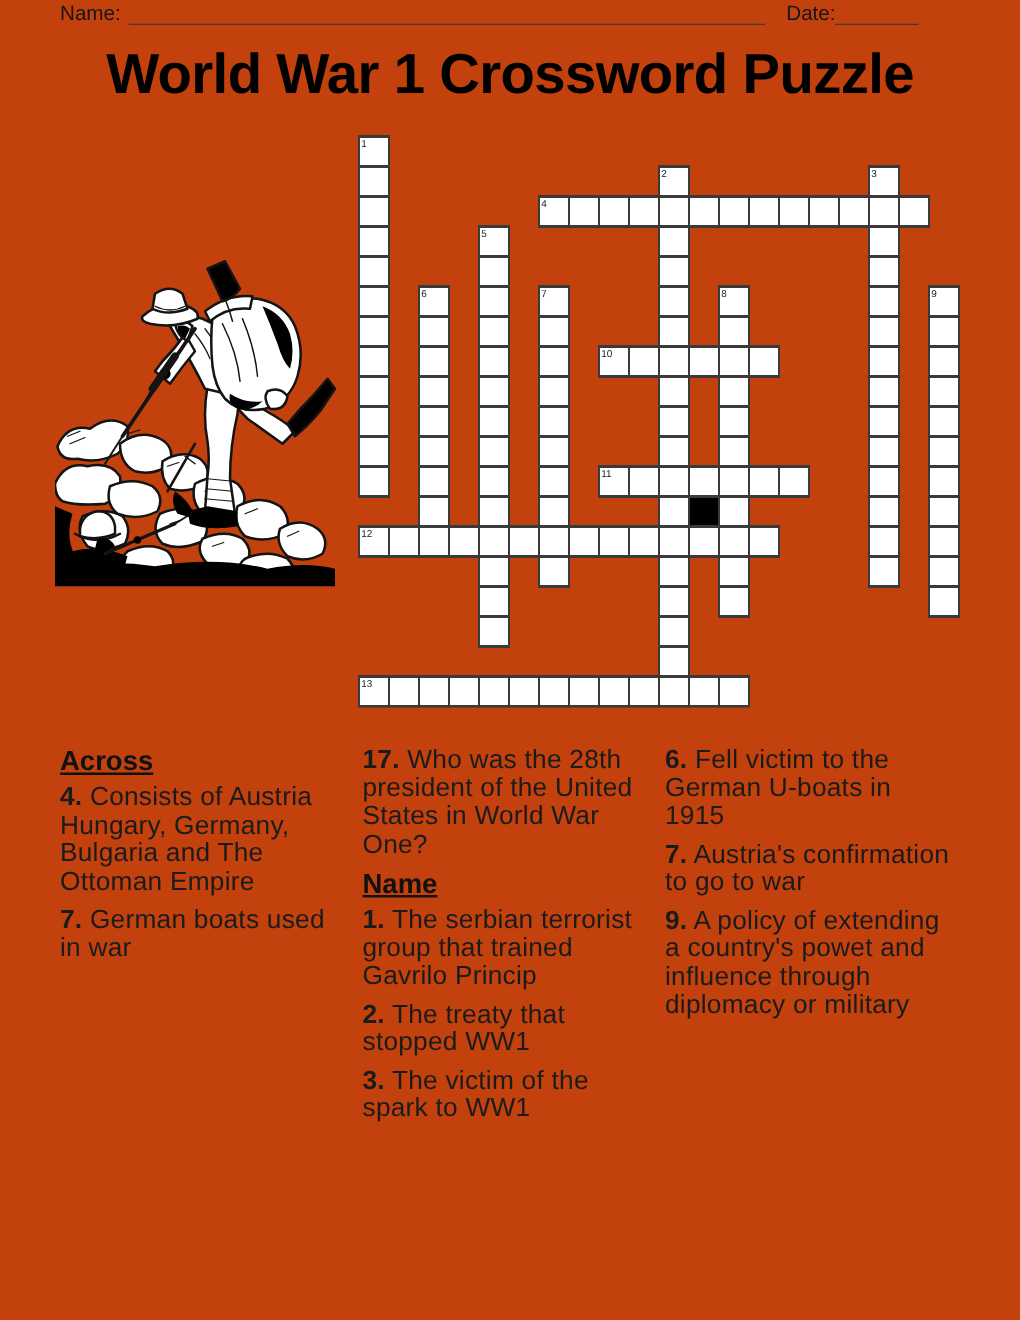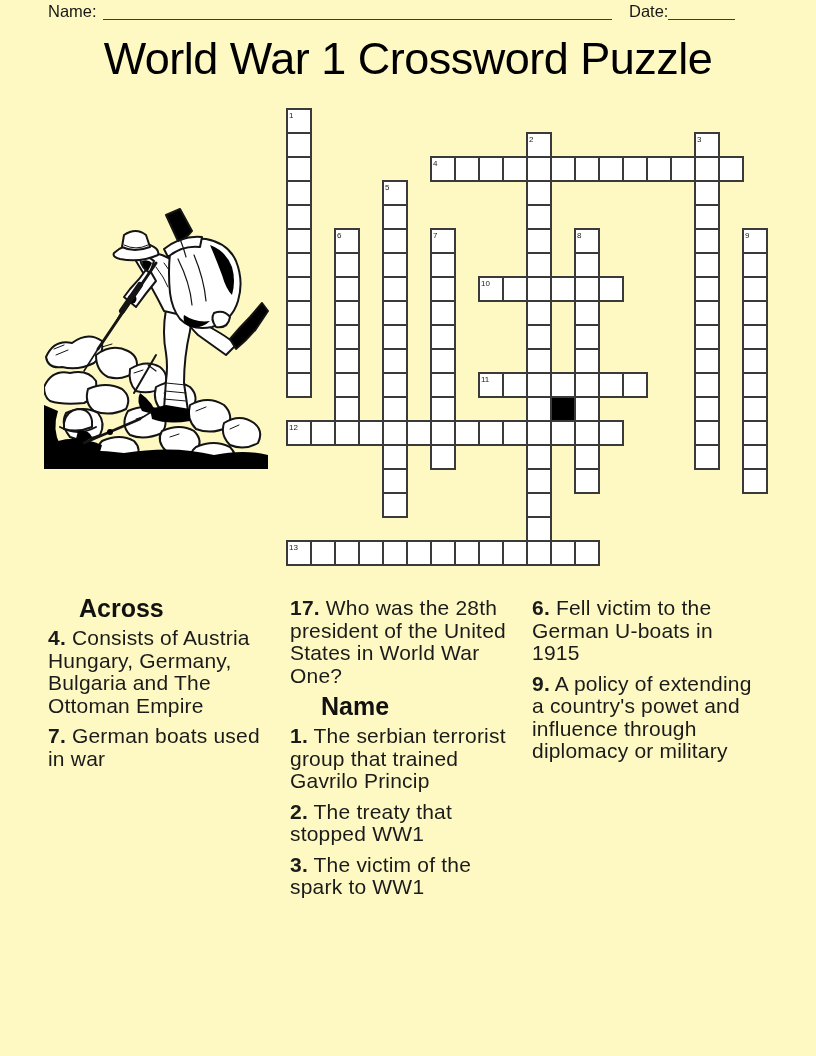--- a/index.html
+++ b/index.html
@@ -1,37 +1,37 @@
 <!DOCTYPE html>
 <html><head>
 <meta charset="utf-8">
 <style>
   html,body{margin:0;padding:0;background:#fff;}
-  .page{position:relative;width:816px;height:1056px;background:#fef9c3;overflow:hidden;
+  .page{position:relative;width:816px;height:1056px;background:#c2410c;overflow:hidden;
         font-family:"Liberation Sans",sans-serif;color:#1c1c1c;}
   .hdr-label{position:absolute;top:2px;font-size:16.5px;color:#171717;}
   .name-label{left:48px;}
   .date-label{left:629px;}
   .fill-line{position:absolute;top:3px;height:16px;border-bottom:1.7px solid #3c3c3c;}
   .name-line{left:103px;width:509px;}
   .date-line{left:668px;width:67px;}
   .title{position:absolute;top:33px;left:0;width:816px;margin:0;text-align:center;
-         font-size:45px;font-weight:normal;letter-spacing:-0.5px;color:#000;}
+         font-size:45px;font-weight:bold;letter-spacing:-0.5px;color:#000;}
   .soldier{position:absolute;left:44px;top:197px;width:226px;height:274px;}
   .grid{position:absolute;left:286px;top:108px;}
   .grid rect.cell{fill:#fff;stroke:#3a3a3a;stroke-width:2;shape-rendering:crispEdges;}
   .grid rect.black{fill:#000;stroke:#3a3a3a;stroke-width:2;shape-rendering:crispEdges;}
   .grid text.cellnum{font-family:"Liberation Sans",sans-serif;font-size:8px;fill:#222;}
   .clues{position:absolute;left:48px;top:597px;display:flex;}
   .clue-col{width:228px;}
   .clue-col + .clue-col{margin-left:14px;}
   .clue{font-size:21px;line-height:22.5px;letter-spacing:0.2px;margin-bottom:8px;color:#1b1b1b;}
   .clue b{font-weight:bold;}
-  .clue-heading{font-size:25px;line-height:23px;font-weight:bold;
-                margin-bottom:7px;color:#111;margin-left:31px;}
+  .clue-heading{font-size:22px;line-height:23px;font-weight:bold;text-decoration:underline;
+                margin-bottom:7px;color:#111;}
 </style>
 </head>
 <body>
 
 <div class="page">
 
   <span class="hdr-label name-label">Name:</span>
   <div class="fill-line name-line"></div>
   <span class="hdr-label date-label">Date:</span>
   <div class="fill-line date-line"></div>
@@ -268,17 +268,18 @@
       </div>
     <div class="clue-col">
         <div class="clue"><b>17.</b><span> Who was the 28th president of the United States in World War One?</span></div>
         <div class="clue-heading">Name</div>
         <div class="clue"><b>1.</b><span> The serbian terrorist group that trained Gavrilo Princip</span></div>
         <div class="clue"><b>2.</b><span> The treaty that stopped WW1</span></div>
         <div class="clue"><b>3.</b><span> The victim of the spark to WW1</span></div>
       </div>
     <div class="clue-col">
         <div class="clue"><b>6.</b><span> Fell victim to the German U-boats in 1915</span></div>
+        <div class="clue"><b>7.</b><span> Austria's confirmation to go to war</span></div>
         <div class="clue"><b>9.</b><span> A policy of extending a country's powet and influence through diplomacy or military</span></div>
       </div>
   </div>
 
 </div>
 
 </body></html>

